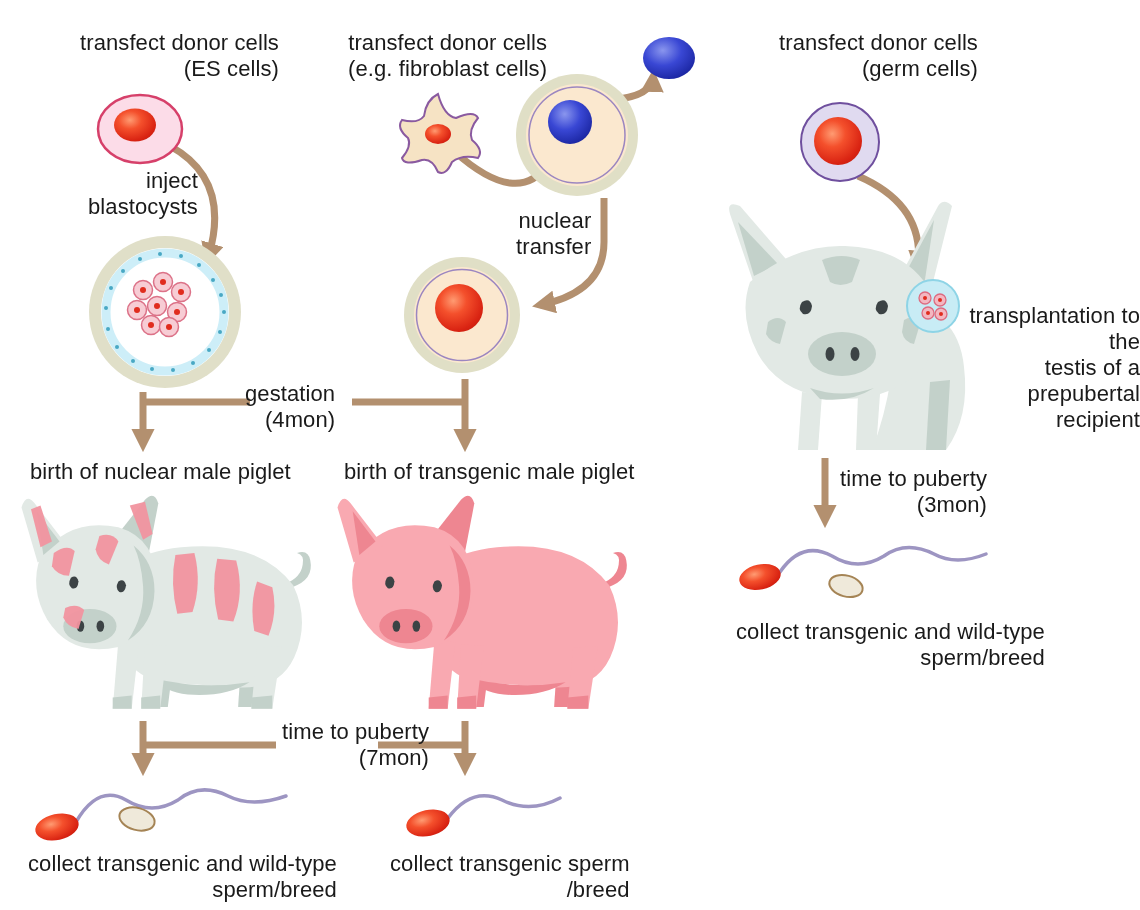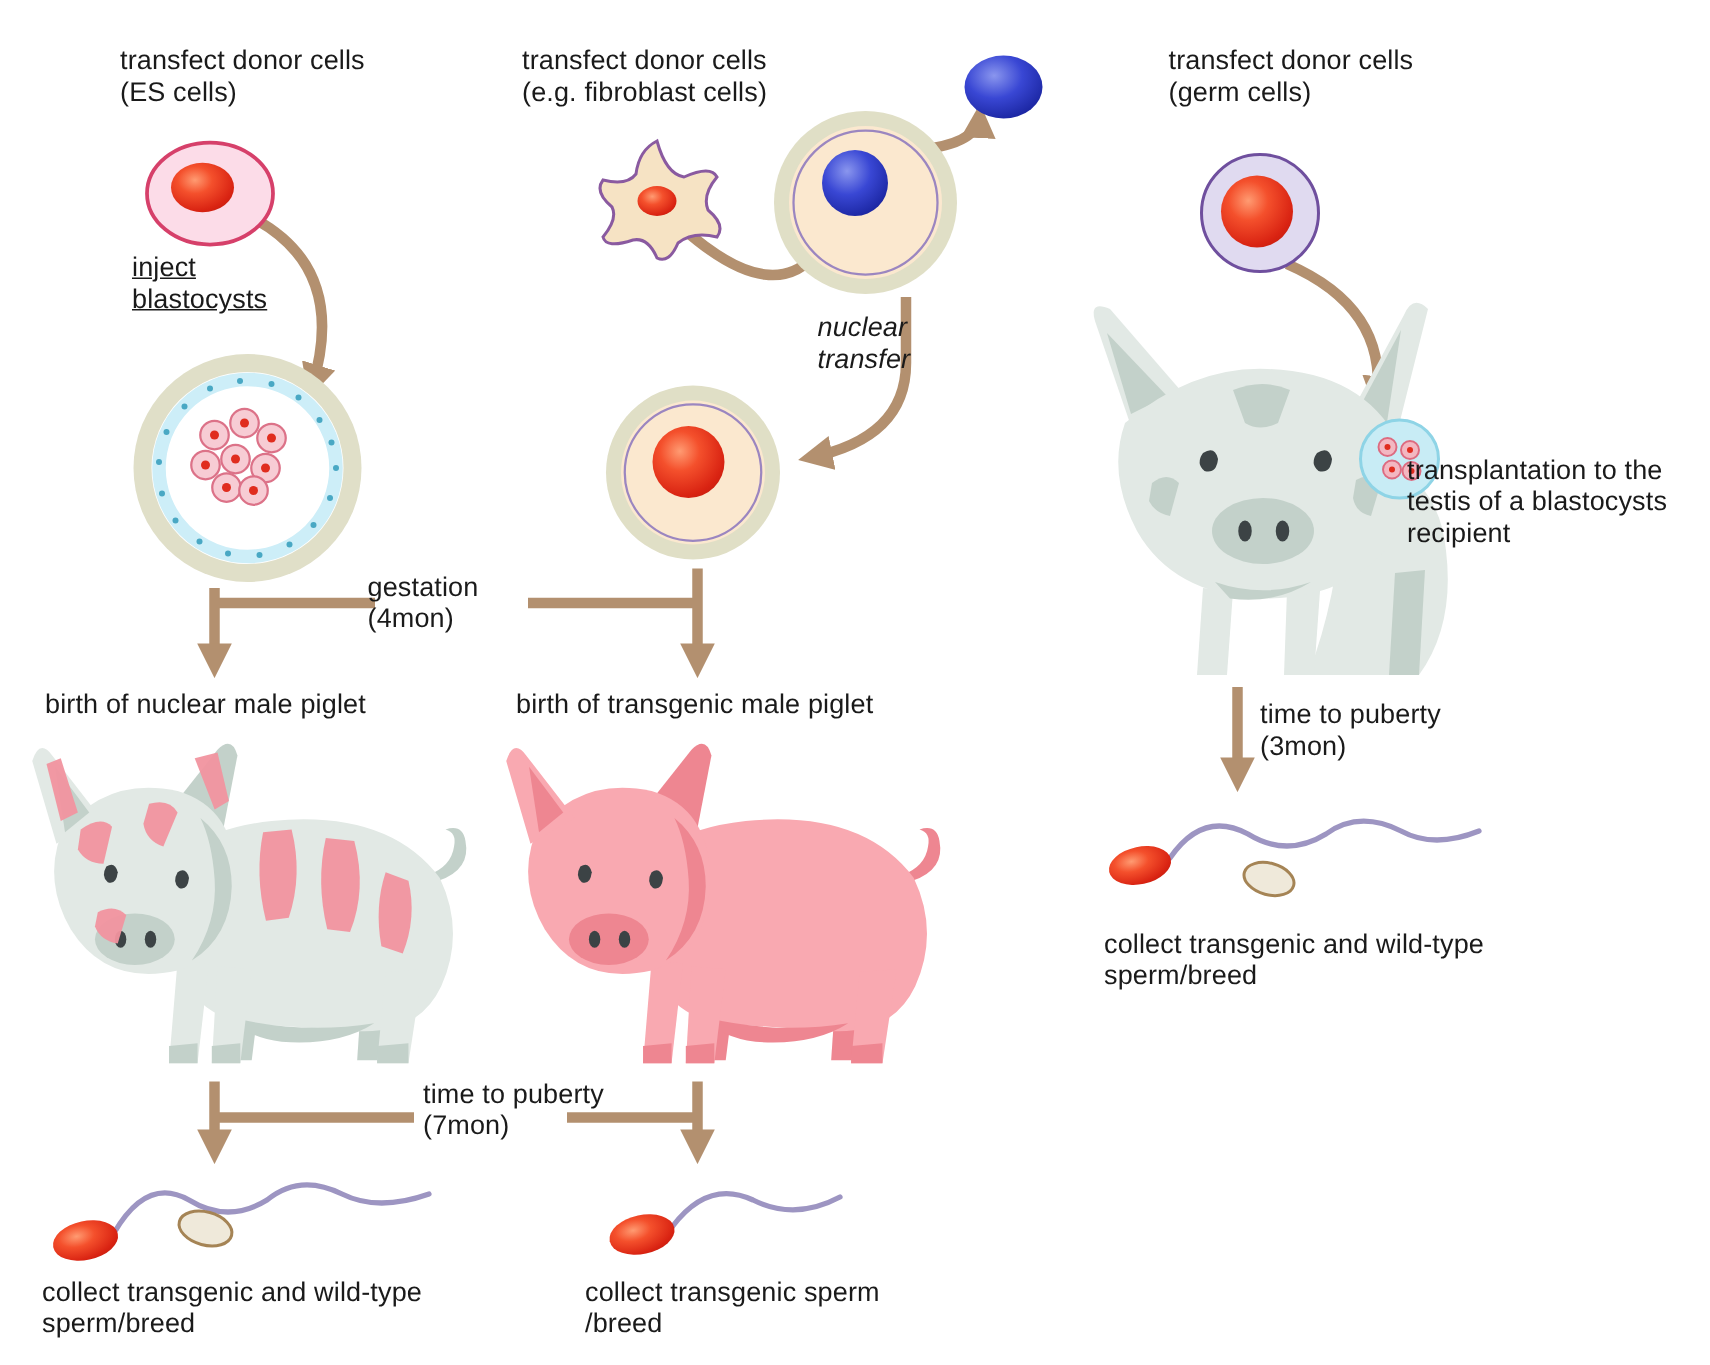--- a/index.html
+++ b/index.html
@@ -2,22 +2,22 @@
 <html><head>
 <meta charset="utf-8">
 <style>
   html,body{margin:0;padding:0;background:#ffffff;}
   #stage{
     position:relative;width:1140px;height:910px;background:#ffffff;overflow:hidden;
     font-family:"Liberation Sans", sans-serif;color:#1a1a1a;
   }
   #art{position:absolute;left:0;top:0;width:1140px;height:910px;}
   .lbl{
-    position:absolute;font-size:18px;line-height:1.18;white-space:pre-line;
-    color:#1a1a1a;letter-spacing:0.1px;
+    position:absolute;font-size:22px;line-height:1.18;white-space:pre-line;
+    color:#1a1a1a;letter-spacing:0.1px;text-align:right;
   }
   .pm{fill:var(--pm);}
   .ps{fill:var(--ps);}
   .pd{fill:#3c4345;}
   .patch{fill:#f1939f;opacity:.95;}
   .tail{stroke:#9d95c2;stroke-width:3.5;fill:none;stroke-linecap:round;}
   .arrow{stroke:#b3906f;stroke-width:7;fill:none;}
   .conn{stroke:#b3906f;stroke-width:7;fill:none;stroke-linecap:butt;}
 </style>
 </head>
@@ -251,41 +251,41 @@
 
     <g>
       <path class="tail" d="M780,572 Q802,540 832,556 Q858,572 884,556 Q906,540 934,554 Q956,566 986,554"></path>
       <ellipse cx="760" cy="577" rx="21" ry="12.5" fill="url(#gradRed)" transform="rotate(-12 760 577)"></ellipse>
       <ellipse cx="846" cy="586" rx="17" ry="10.5" fill="#efe9da" stroke="#a58455" stroke-width="2" transform="rotate(15 846 586)"></ellipse>
     </g>
   </svg>
 
   <div class="lbl" style="left:80px;top:30px;">transfect donor cells
 (ES cells)</div>
-  <div class="lbl" style="left:88px;top:168px;text-decoration:underline;">inject
+  <div class="lbl" style="left:88px;top:168px;">inject
 blastocysts</div>
   <div class="lbl" style="left:245px;top:381px;">gestation
 (4mon)</div>
   <div class="lbl" style="left:30px;top:459px;">birth of nuclear male piglet</div>
   <div class="lbl" style="left:282px;top:719px;">time to puberty
 (7mon)</div>
   <div class="lbl" style="left:28px;top:851px;">collect transgenic and wild-type
 sperm/breed</div>
 
   <div class="lbl" style="left:348px;top:30px;">transfect donor cells
 (e.g. fibroblast cells)</div>
-  <div class="lbl" style="left:545px;top:208px;font-style:italic;">nuclear
+  <div class="lbl" style="left:516px;top:208px;">nuclear
 transfer</div>
   <div class="lbl" style="left:390px;top:851px;">collect transgenic sperm
 /breed</div>
   <div class="lbl" style="left:344px;top:459px;">birth of transgenic male piglet</div>
 
   <div class="lbl" style="left:779px;top:30px;">transfect donor cells
 (germ cells)</div>
   <div class="lbl" style="left:938px;top:303px;">transplantation to the
-testis of a blastocysts
+testis of a prepubertal
 recipient</div>
   <div class="lbl" style="left:840px;top:466px;">time to puberty
 (3mon)</div>
   <div class="lbl" style="left:736px;top:619px;">collect transgenic and wild-type
 sperm/breed</div>
 
 </div>
 
 </body></html>

